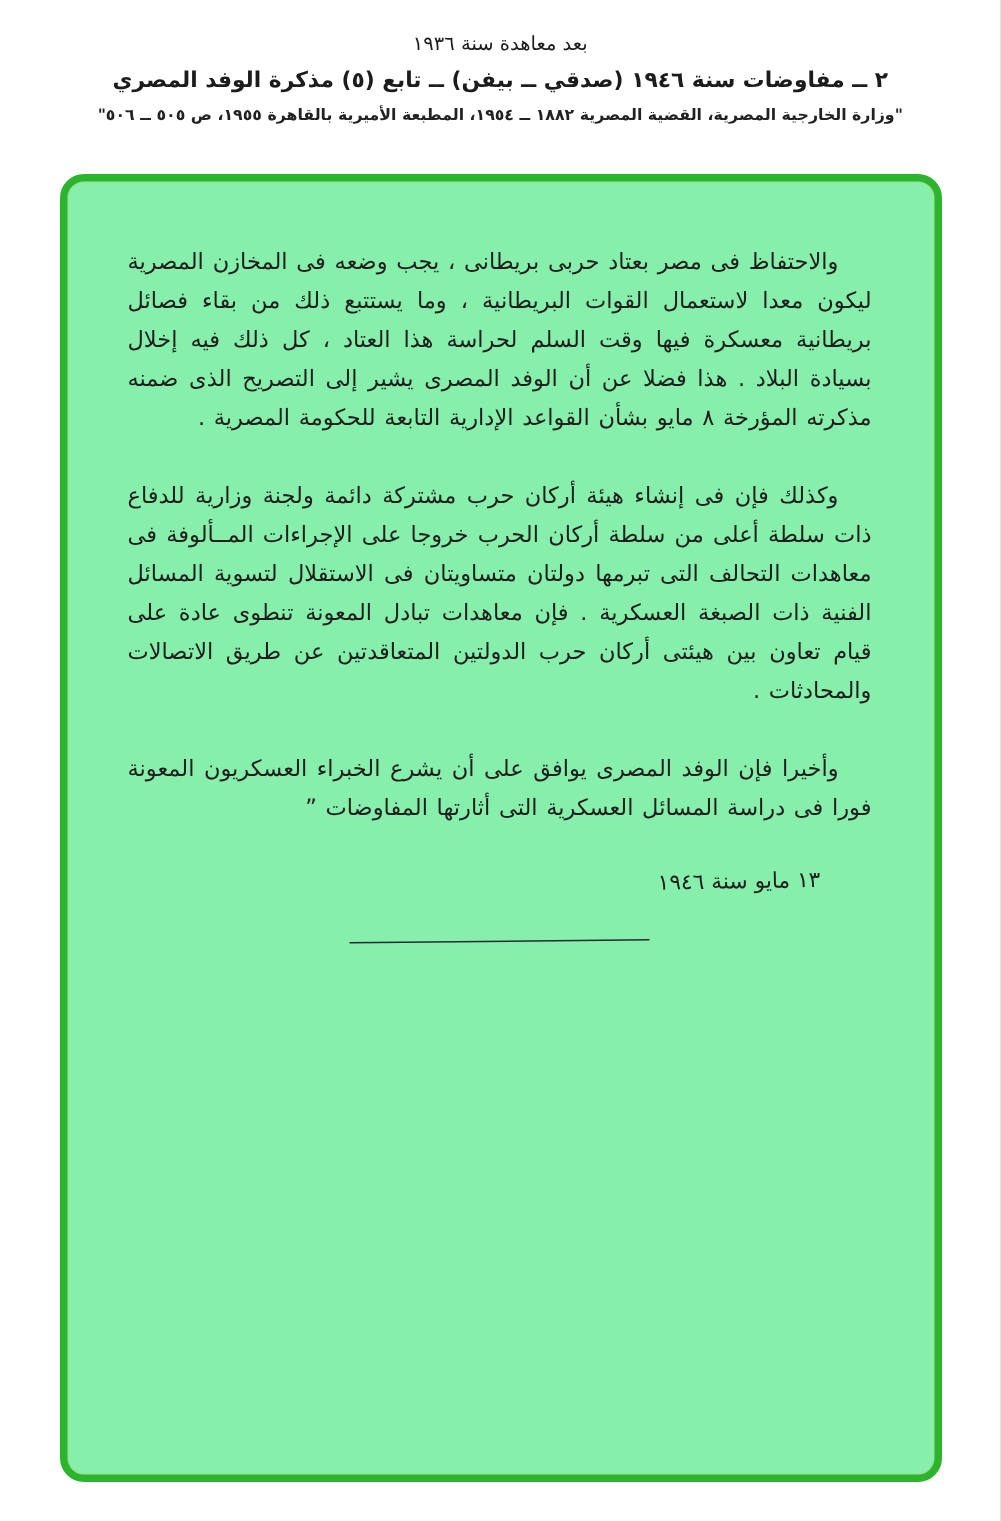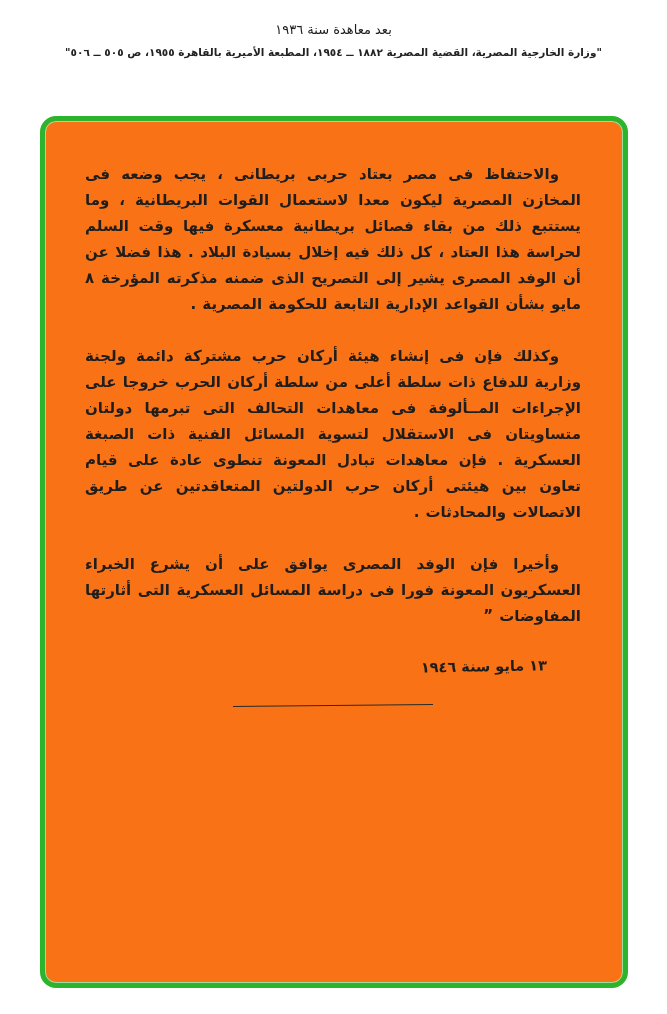--- a/index.html
+++ b/index.html
@@ -38,23 +38,22 @@
     font-weight:bold;
     color:#222;
   }
   
   .doc-frame{
     position:absolute;
     top:116px;left:40px;
     width:578px;height:862px;
     border:5px solid #2cb52c;
     border-radius:16px;
-    background:#f97316;
+    background:#86efac;
     box-shadow:0 0 0 1px #9adf9a inset;
-    font-weight:bold;
   }
   .doc-content{
     position:absolute;
     top:40px;left:40px;right:42px;
     direction:rtl;
     color:#1f1e1c;
   }
   .paragraph{
     font-size:15px;
     line-height:26px;
@@ -82,20 +81,21 @@
     transform:rotate(-0.6deg);
   }
 </style>
 </head>
 <body>
 
 <div class="page">
 
   <div class="header">
     <div class="header-line1">بعد معاهدة سنة ١٩٣٦</div>
+    <div class="header-line2">٢ ــ مفاوضات سنة ١٩٤٦ (صدقي ــ بيفن) ــ تابع (٥) مذكرة الوفد المصري</div>
     <div class="header-line3">"وزارة الخارجية المصرية، القضية المصرية ١٨٨٢ ــ ١٩٥٤، المطبعة الأميرية بالقاهرة ١٩٥٥، ص ٥٠٥ ــ ٥٠٦"</div>
   </div>
 
   <div class="doc-frame">
     <div class="doc-content">
 
       <p class="paragraph">والاحتفاظ فى مصر بعتاد حربى بريطانى ، يجب وضعه فى المخازن المصرية ليكون معدا لاستعمال القوات البريطانية ، وما يستتبع ذلك من بقاء فصائل بريطانية معسكرة فيها وقت السلم لحراسة هذا العتاد ، كل ذلك فيه إخلال بسيادة البلاد . هذا فضلا عن أن الوفد المصرى يشير إلى التصريح الذى ضمنه مذكرته المؤرخة ٨ مايو بشأن القواعد الإدارية التابعة للحكومة المصرية .</p>
 
       <p class="paragraph">وكذلك فإن فى إنشاء هيئة أركان حرب مشتركة دائمة ولجنة وزارية للدفاع ذات سلطة أعلى من سلطة أركان الحرب خروجا على الإجراءات المــألوفة فى معاهدات التحالف التى تبرمها دولتان متساويتان فى الاستقلال لتسوية المسائل الفنية ذات الصبغة العسكرية . فإن معاهدات تبادل المعونة تنطوى عادة على قيام تعاون بين هيئتى أركان حرب الدولتين المتعاقدتين عن طريق الاتصالات والمحادثات .</p>
 

